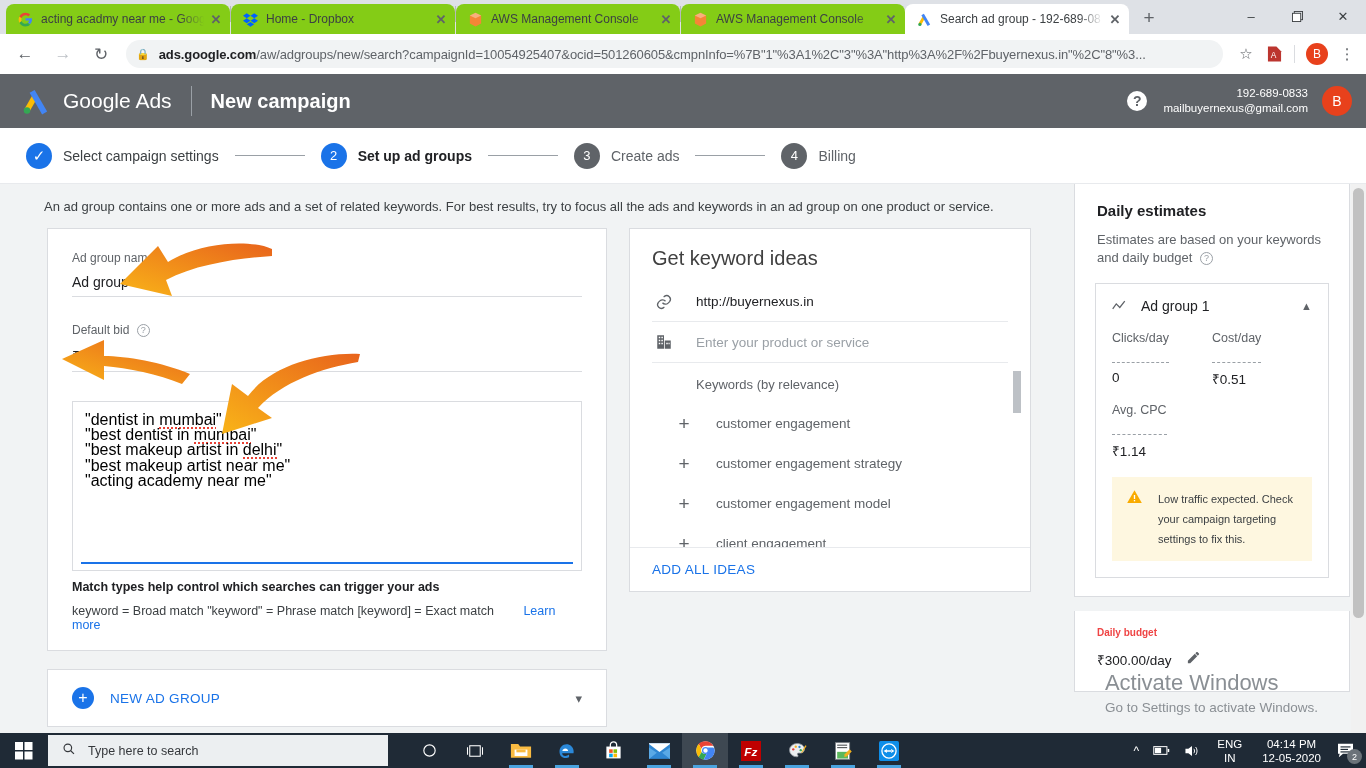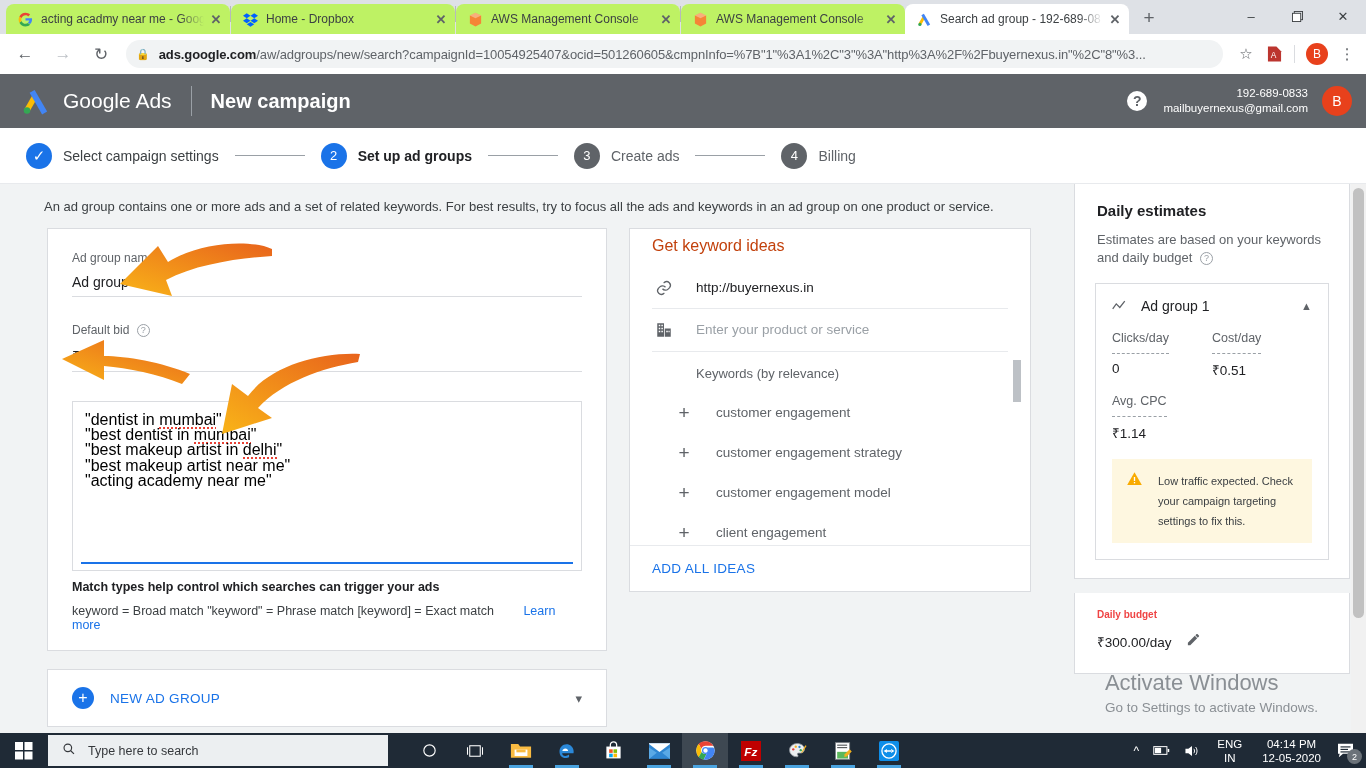--- a/index.html
+++ b/index.html
@@ -12,21 +12,21 @@
   
   #browser { width: 1366px; height: 733px; background: #dee1e6; position: relative; }
 
   .tabstrip {
     height: 34px; background: #dee1e6; display: flex; align-items: flex-end;
     padding-left: 6px; position: relative;
   }
   .tab {
     height: 30px; width: 224px; display: flex; align-items: center;
     padding: 0 6px 0 11px; font-size: 12px; color: #3c4043;
-    border-radius: 8px 8px 0 0; position: relative; background: #bef264;
+    border-radius: 8px 8px 0 0; position: relative; background: #84cc16;
   }
   .tab.active { background: #fff; }
   .tab .favicon { width: 16px; height: 16px; flex: 0 0 16px; margin-right: 8px;
     display: flex; align-items: center; justify-content: center; }
   .tab .tabtitle {
     flex: 1 1 auto; white-space: nowrap; overflow: hidden;
     text-overflow: clip; font-size: 12px; line-height: 16px;
     -webkit-mask-image: linear-gradient(to right, #000 85%, transparent 100%);
             mask-image: linear-gradient(to right, #000 85%, transparent 100%);
   }
@@ -156,21 +156,21 @@
     position: absolute; left: 8px; right: 8px; bottom: 6px; height: 2px; background: #1a73e8;
   }
   .match-title { font-size: 12.5px; font-weight: 700; color: #202124; margin-top: 9px; }
   .match-desc { font-size: 12.5px; color: #3c4043; margin-top: 10px; }
   .match-desc .lm { color: #1a73e8; margin-left: 26px; }
 
   
   .ideas-card {
     width: 402px; margin-left: 22px; height: 364px; display: flex; flex-direction: column;
   }
-  .ideas-title { font-size: 16px; color: #c2410c; padding: 8px 22px 12px 22px; }
+  .ideas-title { font-size: 20px; color: #404040; padding: 18px 22px 12px 22px; }
   .ideas-row {
     display: flex; align-items: center; height: 44px; margin: 0 22px;
     border-bottom: 1px solid #e8eaed;
   }
   .ideas-row .ico {
     width: 24px; flex: 0 0 24px; margin-right: 20px; display: flex;
     align-items: center; justify-content: center; color: #5f6368;
   }
   .ideas-row .txt { font-size: 13.5px; color: #202124; }
   .ideas-row .txt.ph { color: #9aa0a6; }
@@ -206,21 +206,21 @@
   .rail-desc { font-size: 13px; color: #5f6368; padding: 12px 22px 0 22px; line-height: 18px; }
   .est-box { margin: 16px 20px 0 20px; border: 1px solid #dadce0; padding: 14px 16px 16px 16px; }
   .est-head { display: flex; align-items: center; }
   .est-head .trend { color: #5f6368; margin-right: 12px; display: flex; }
   .est-head .name { font-size: 14px; color: #202124; }
   .est-head .chev { margin-left: auto; color: #5f6368; font-size: 11px; }
   .est-grid { display: flex; margin-top: 14px; }
   .est-col { flex: 1 1 0; }
   .est-k {
     font-size: 12.5px; color: #5f6368; border-bottom: 1px dashed #9aa0a6;
-    display: inline-block; padding-bottom: 8px;
+    display: inline-block; padding-bottom: 17px;
   }
   .est-v { font-size: 13.5px; color: #202124; margin-top: 7px; }
   .warn {
     margin-top: 17px; background: #fef7e0; padding: 12px 14px; display: flex;
   }
   .warn .wic { flex: 0 0 20px; margin-right: 12px; color: #f9ab00; font-size: 15px; }
   .warn .wtx { font-size: 11px; color: #3c4043; line-height: 20px; }
 
   .budget-card {
     background: #fff; border: 1px solid #dadce0; border-top: none;

